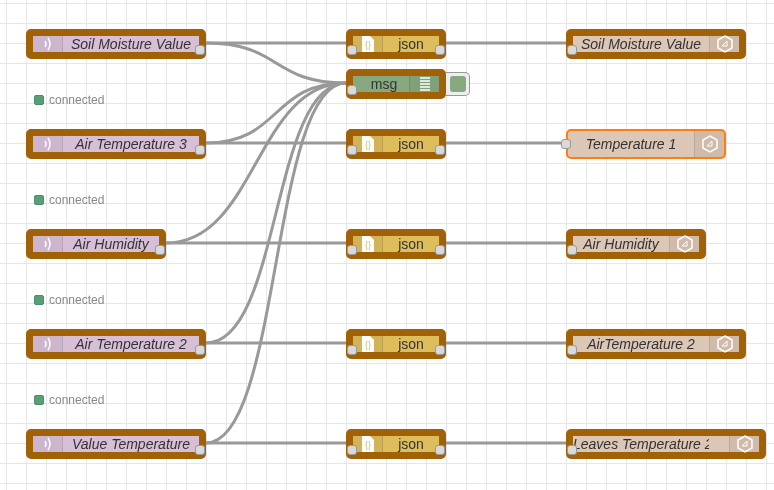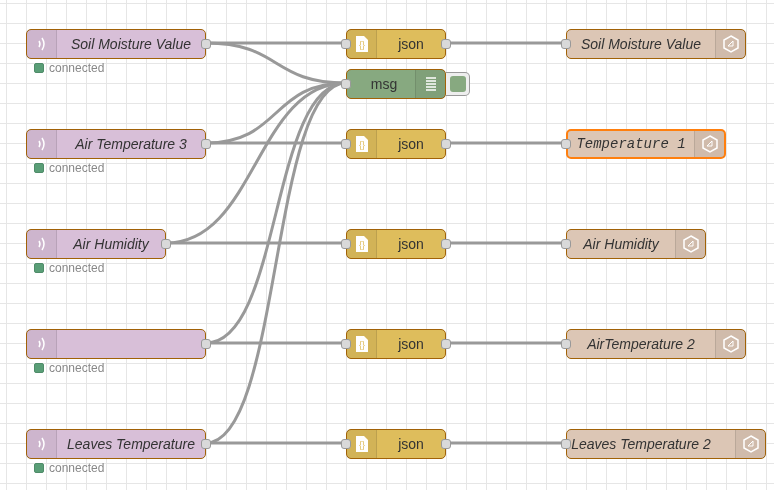--- a/index.html
+++ b/index.html
@@ -10,21 +10,21 @@
       linear-gradient(to right, #e6e6e6 1px, transparent 1px),
       linear-gradient(to bottom, #e6e6e6 1px, transparent 1px);
     background-size:20px 20px;
     background-position:6px 3px;
     font-family:"Liberation Sans", sans-serif;
   }
   #wires { position:absolute; left:0; top:0; width:774px; height:490px; pointer-events:none; }
   #wires path { fill:none; stroke:#999999; stroke-width:3; }
   .node {
     position:absolute; height:30px; box-sizing:border-box;
-    border:1px solid #a16207; border-radius:5px;
+    border:7px solid #a16207; border-radius:5px;
     display:flex; align-items:center;
     font-size:14px; color:#333;
   }
   .node .icon {
     width:30px; height:100%; display:flex; align-items:center; justify-content:center;
     background:rgba(0,0,0,0.05); border-right:1px solid rgba(0,0,0,0.1);
     flex:0 0 auto; box-sizing:border-box;
   }
   .node .icon.right { border-right:none; border-left:1px solid rgba(0,0,0,0.1); }
   .node .label { flex:1; text-align:center; white-space:nowrap; overflow:hidden; }
@@ -32,23 +32,23 @@
   .port {
     position:absolute; width:10px; height:10px; background:#d9d9d9;
     border:1px solid #999; border-radius:3px; box-sizing:border-box; top:9px;
   }
   .port.out { right:-6px; }
   .port.in { left:-6px; }
   .sensor { background:#d8bfd8; }
   .json { background:#debd5c; }
   .debug { background:#87a980; }
   .chart { background:#dcc6b5; }
-  .chart.selected { border:2px solid #ff7f0e;font-family:Liberation Mono, monospace; }
+  .chart.selected { border:2px solid #ff7f0e; }
   .status {
-    position:absolute; display:flex; align-items:center; font-size:12px; color:#888;
+    position:absolute; display:flex; align-items:center; font-size:12px; color:#888;margin-top:32px;
   }
   .status .dot {
     width:10px; height:10px; border-radius:2px; background:#5a9e77; margin-right:5px;
     border:1px solid #4f8c69; box-sizing:border-box;
   }
   .debug-btn {
     position:absolute; width:24px; height:24px; box-sizing:border-box;
     border:1px solid #999; border-left:none; border-radius:0 5px 5px 0; background:#eee;
     display:flex; align-items:center; justify-content:center;
   }
@@ -120,35 +120,36 @@
   <span>connected</span>
 </div>
 
 <div class="node sensor" id="s4" style="left:26px;top:329px;width:180px;">
   <span class="icon">
       <svg width="12" height="18" viewBox="0 0 12 18">
         <path d="M3 6 Q5 9 3 12" stroke="#fff" stroke-width="1.5" fill="none"></path>
         <path d="M6 3 Q10 9 6 15" stroke="#fff" stroke-width="1.5" fill="none"></path>
       </svg>
     </span>
+  <span class="label italic">Air Temperature 2</span>
   <span class="port out"></span>
 </div>
 <div class="status" style="left:34px;top:361px;">
   <span class="dot"></span>
   <span>connected</span>
 </div>
 
 <div class="node sensor" id="s5" style="left:26px;top:429px;width:180px;">
   <span class="icon">
       <svg width="12" height="18" viewBox="0 0 12 18">
         <path d="M3 6 Q5 9 3 12" stroke="#fff" stroke-width="1.5" fill="none"></path>
         <path d="M6 3 Q10 9 6 15" stroke="#fff" stroke-width="1.5" fill="none"></path>
       </svg>
     </span>
-  <span class="label italic">Leaves Temperature</span>
+  <span class="label italic">Value Temperature</span>
   <span class="port out"></span>
 </div>
 <div class="status" style="left:34px;top:461px;">
   <span class="dot"></span>
   <span>connected</span>
 </div>
 
 <div class="node json" id="j1" style="left:346px;top:29px;width:100px;">
   <span class="port in"></span>
   <span class="icon">

